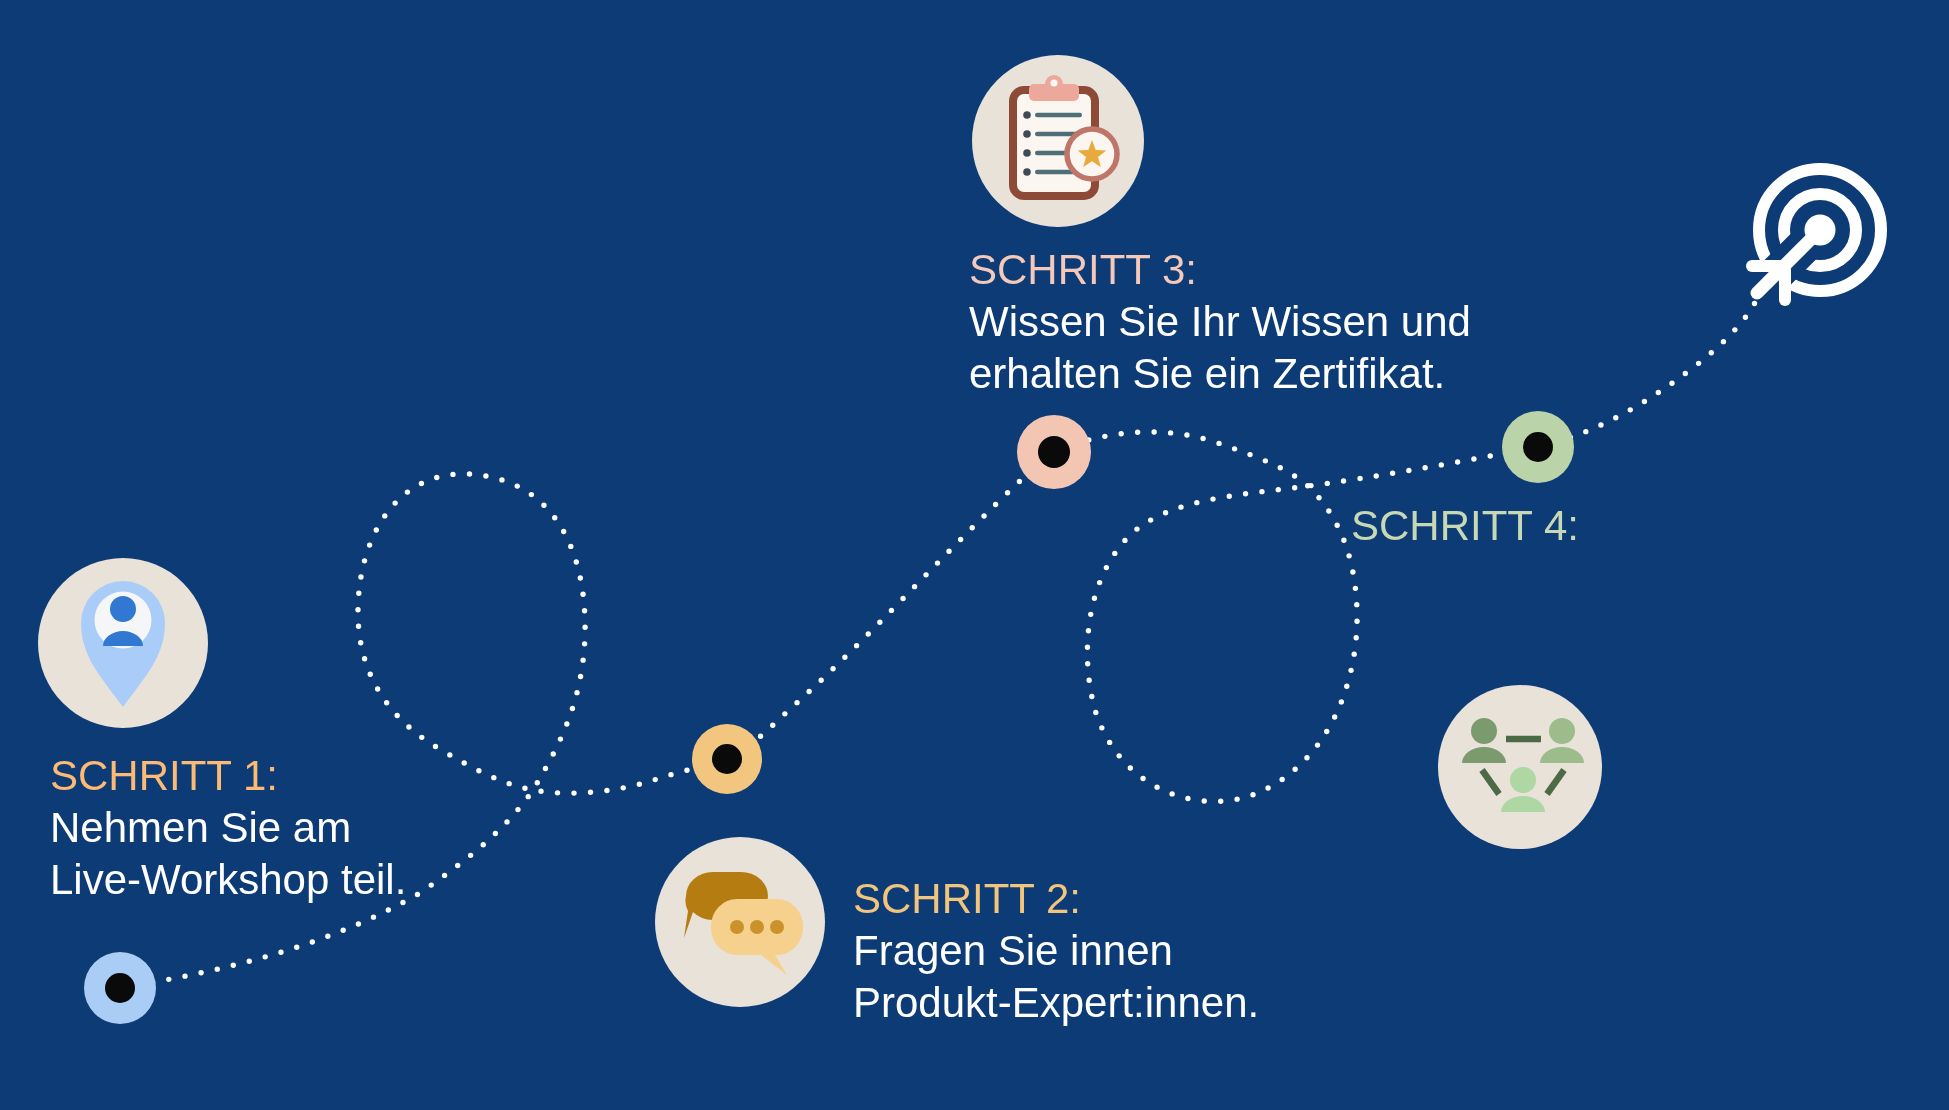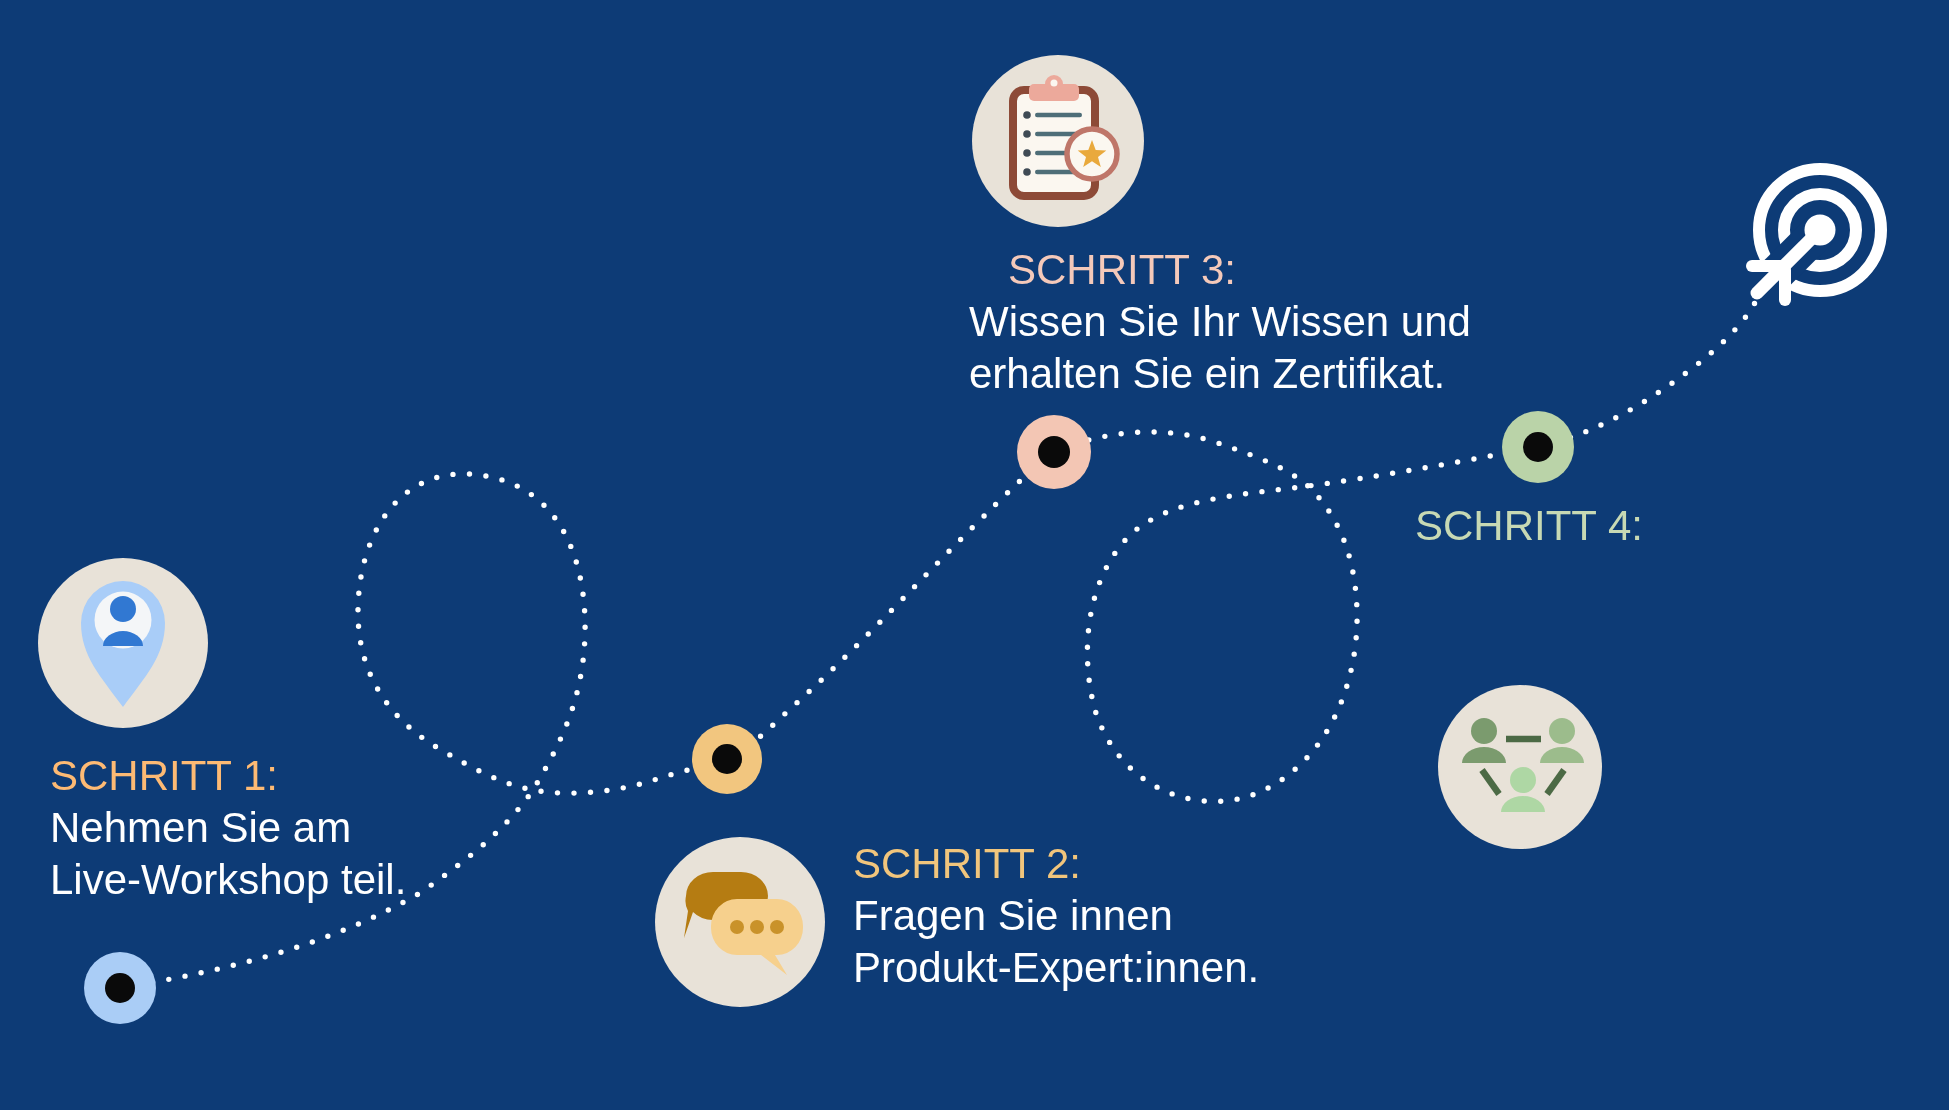--- a/index.html
+++ b/index.html
@@ -137,28 +137,28 @@
     </g>
   </svg>
 
   <div class="step-text" style="left:50px; top:750px;">
     <div class="step-title" style="color: #fdba74;">SCHRITT 1:</div>
     <div>Nehmen Sie am</div>
     <div>Live-Workshop teil.</div>
   </div>
 
   <div class="step-text" style="left:853px; top:838px;">
-    <div class="step-title" style="color: rgb(241, 197, 124);">SCHRITT 2:</div>
+    <div class="step-title" style="color: rgb(241, 197, 124); margin-top: 35px;">SCHRITT 2:</div>
     <div>Fragen Sie innen</div>
     <div>Produkt-Expert:innen.</div>
   </div>
 
   <div class="step-text" style="left:969px; top:244px;">
-    <div class="step-title" style="color: rgb(244, 201, 186); margin-left: 39px;">SCHRITT 3:</div>
+    <div class="step-title" style="color: rgb(244, 201, 186);">SCHRITT 3:</div>
     <div>Wissen Sie Ihr Wissen und</div>
     <div>erhalten Sie ein Zertifikat.</div>
   </div>
 
-  <div class="step-text" style="left:1415px; top:500px;">
+  <div class="step-text" style="left:1351px; top:500px;">
     <div class="step-title" style="color: rgb(199, 217, 180);">SCHRITT 4:</div>
   </div>
 
 </div>
 
 </body></html>

